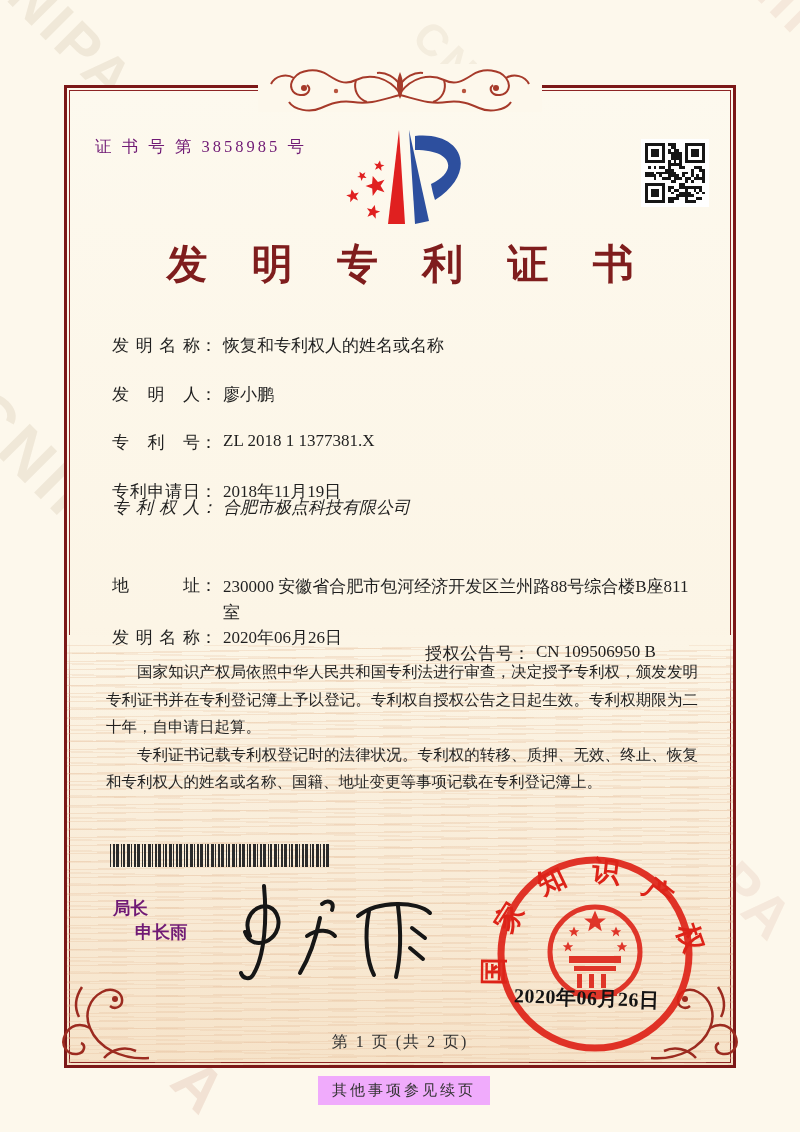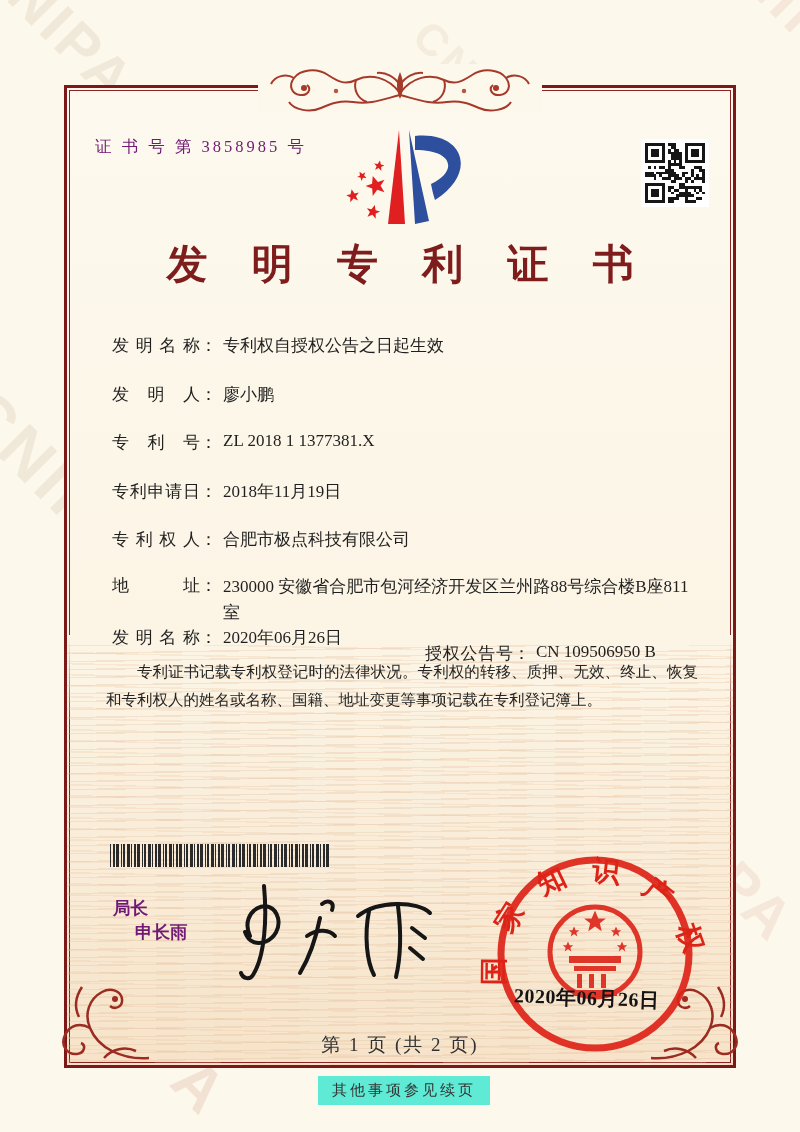--- a/index.html
+++ b/index.html
@@ -52,23 +52,23 @@
   .paras{
     position:absolute;left:106px;top:658px;width:592px;
     font-size:15.5px;line-height:1.78;text-align:justify;color:#242424;
   }
   .paras p{margin:0;text-indent:2em;}
   .barcode{position:absolute;left:110px;top:844px;width:224px;height:23px;}
   .signer{position:absolute;left:113px;top:896px;font-size:17.5px;font-weight:bold;color:#701a75;}
   .signer .name{padding-left:22px;}
   .signature{position:absolute;left:222px;top:880px;width:218px;height:106px;}
   .seal{position:absolute;left:478px;top:852px;width:236px;height:208px;}
-  .page-info{position:absolute;left:0;top:1032px;width:800px;text-align:center;font-size:19px;letter-spacing:2px;color:#333;}
+  .page-info{position:absolute;left:0;top:1032px;width:800px;text-align:center;font-size:16px;letter-spacing:2px;color:#333;}
   .foot-note{
-    position:absolute;left:318px;top:1076px;background:#5eead4;padding:5px 14px;
+    position:absolute;left:318px;top:1076px;background:#f0abfc;padding:5px 14px;
     font-size:15px;letter-spacing:3px;color:#333;
   }
 </style>
 </head>
 <body>
 
 <div class="page">
 
   <div class="wm" style="left:-42px;top:-12px;font-size:58px;">CNIPA</div>
   <div class="wm rosy" style="left:688px;top:-34px;font-size:58px;">CNIPA</div>
@@ -376,45 +376,46 @@
         <rect x="14" y="20" width="1" height="1" fill="#161616"></rect>
         <rect x="15" y="20" width="1" height="1" fill="#161616"></rect>
         <rect x="16" y="20" width="1" height="1" fill="#161616"></rect>
         <rect x="17" y="20" width="1" height="1" fill="#161616"></rect>
       </svg>
   </div>
 
   <div class="title">发 明 专 利 证 书</div>
 
   <div class="row" style="top:334px;">
-    <span class="f-label">发明名称</span><span class="f-colon">：</span><span class="f-value">专利权自授权公告之日起生效</span>
+    <span class="f-label">发明名称</span><span class="f-colon">：</span><span class="f-value">恢复和专利权人的姓名或名称</span>
   </div>
   <div class="row" style="top:383px;">
     <span class="f-label">发明人</span><span class="f-colon">：</span><span class="f-value">廖小鹏</span>
   </div>
   <div class="row" style="top:431px;">
     <span class="f-label">专利号</span><span class="f-colon">：</span><span class="f-value">ZL 2018 1 1377381.X</span>
   </div>
   <div class="row" style="top:480px;">
     <span class="f-label">专利申请日</span><span class="f-colon">：</span><span class="f-value">2018年11月19日</span>
   </div>
-  <div class="row" style="top:528px;">
+  <div class="row" style="top:496px;font-style:italic;">
     <span class="f-label">专利权人</span><span class="f-colon">：</span><span class="f-value">合肥市极点科技有限公司</span>
   </div>
   <div class="row addr" style="top:574px;">
     <span class="f-label">地址</span><span class="f-colon">：</span><span class="f-value">230000 安徽省合肥市包河经济开发区兰州路88号综合楼B座811室</span>
   </div>
   <div class="row" style="top:626px;width:590px;">
     <span class="f-label">发明名称</span><span class="f-colon">：</span><span class="f-value">2020年06月26日</span>
     <span class="grant-right">
       <span class="f-label">授权公告号</span><span class="f-colon">：</span><span class="f-value">CN 109506950 B</span>
     </span>
   </div>
 
   <div class="paras">
+    <p>国家知识产权局依照中华人民共和国专利法进行审查，决定授予专利权，颁发发明专利证书并在专利登记簿上予以登记。专利权自授权公告之日起生效。专利权期限为二十年，自申请日起算。</p>
     <p>专利证书记载专利权登记时的法律状况。专利权的转移、质押、无效、终止、恢复和专利权人的姓名或名称、国籍、地址变更等事项记载在专利登记簿上。</p>
   </div>
 
   <div class="barcode">
     <svg id="bc-svg" width="224" height="23">
         <rect x="0" y="0" width="1" height="23" fill="#2b2b2b"></rect>
         <rect x="3" y="0" width="2" height="23" fill="#2b2b2b"></rect>
         <rect x="6" y="0" width="3" height="23" fill="#2b2b2b"></rect>
         <rect x="11" y="0" width="1" height="23" fill="#2b2b2b"></rect>
         <rect x="13" y="0" width="2" height="23" fill="#2b2b2b"></rect>

